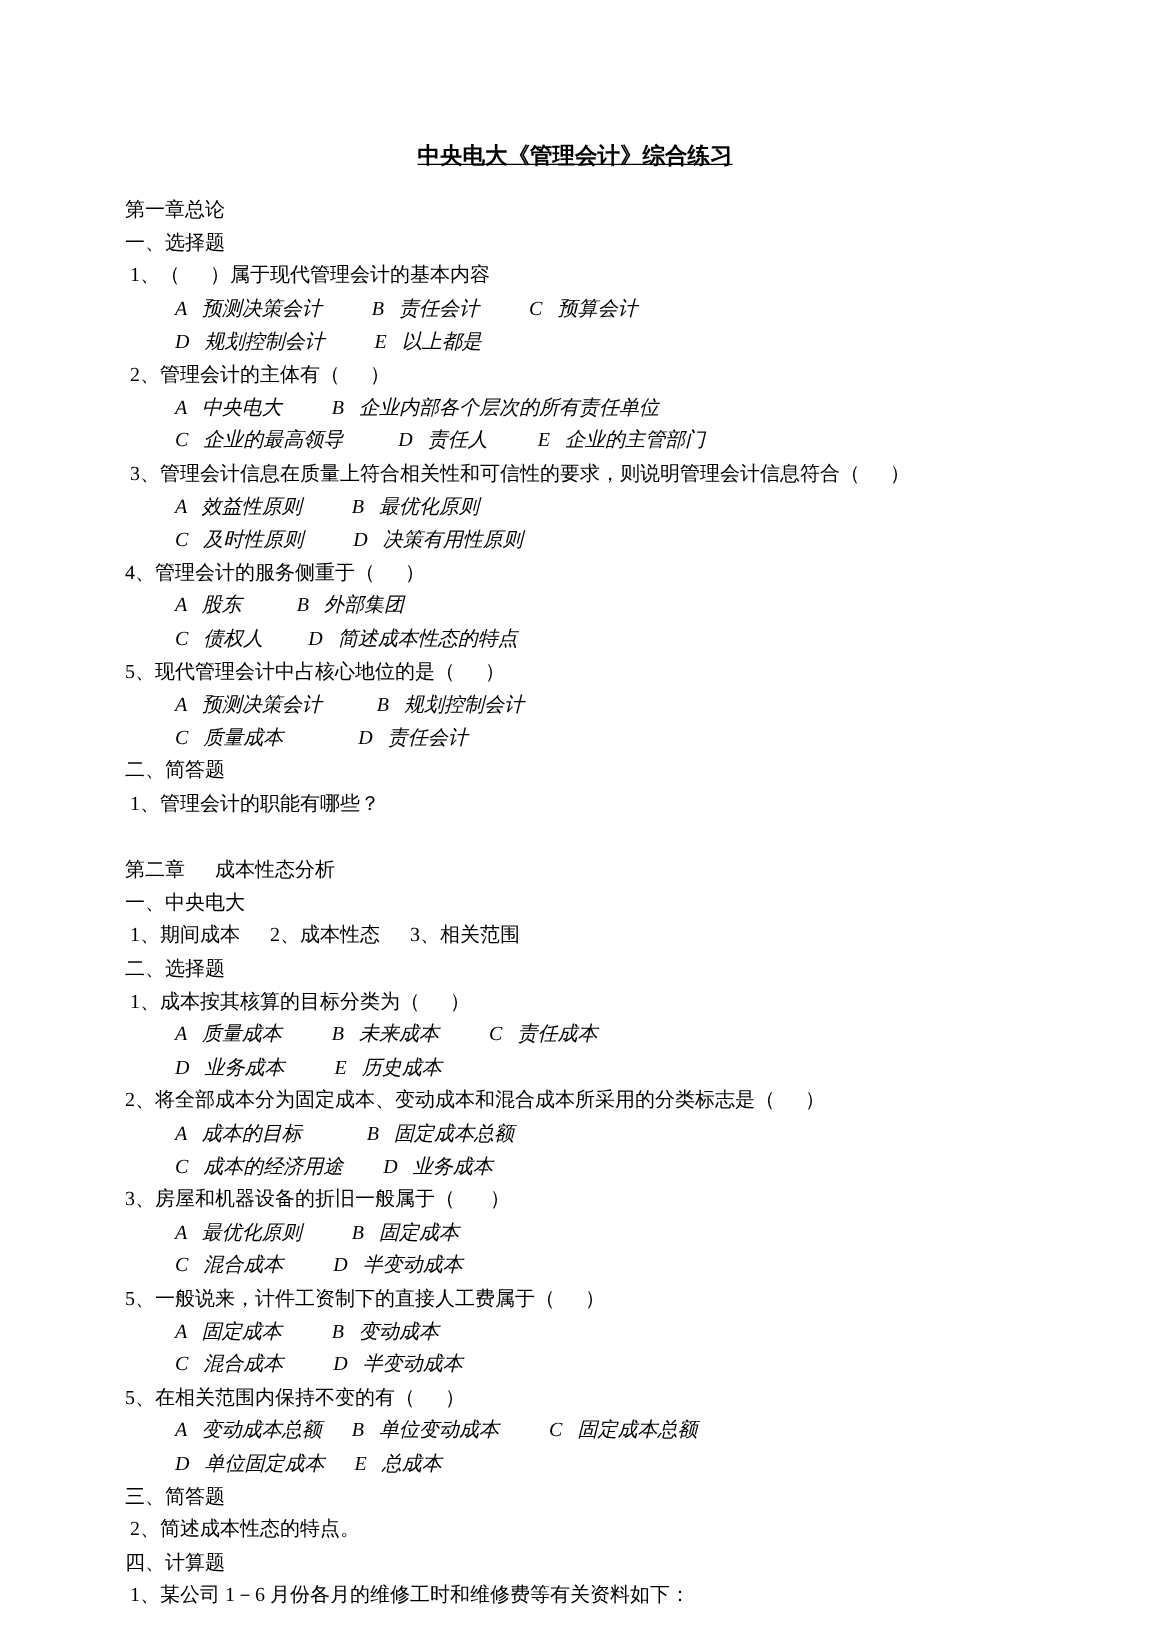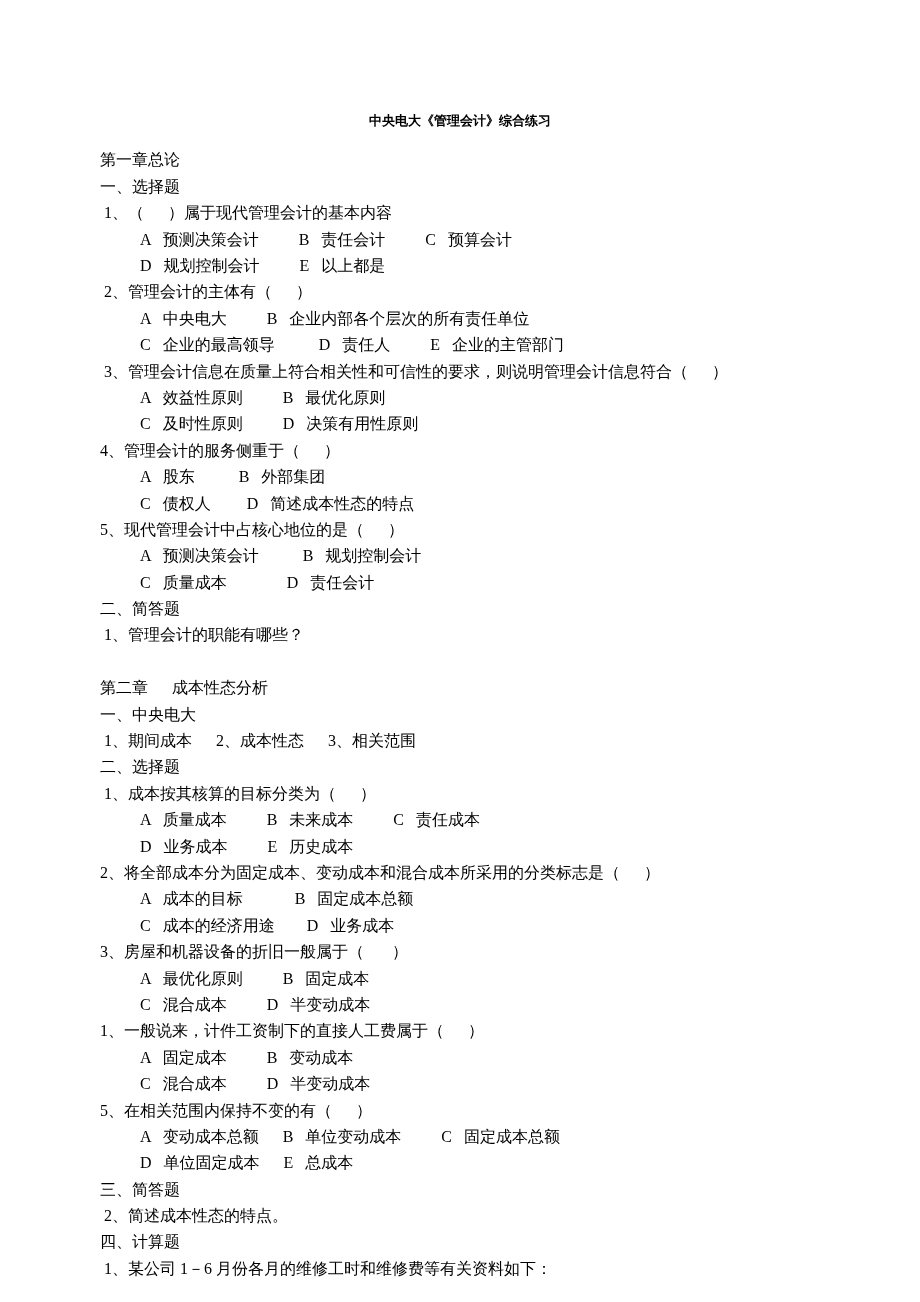--- a/index.html
+++ b/index.html
@@ -7,31 +7,33 @@
       font-size: 16px;
       line-height: 1.65;
       color: #000;
       background: #fff;
       margin: 0;
       padding: 110px 100px 40px 100px;
       width: 920px;
       box-sizing: border-box;
     }
     .title {
-      font-size: 13px;
+      font-size: 18px;
       font-weight: bold;
       text-align: center;
       margin-bottom: 16px;
+      text-decoration: underline;
     }
     .line {
       margin: 0;
       white-space: pre-wrap;
     }
     .options {
       padding-left: 2.5em;
+      font-style: italic;
     }
     .blank-line {
       height: 1.65em;
     }
   </style>
 </head>
 <body>
 
 <div class="title">中央电大《管理会计》综合练习</div>
 
@@ -74,21 +76,21 @@
 <div class="line options">D   业务成本          E   历史成本</div>
 
 <div class="line">2、将全部成本分为固定成本、变动成本和混合成本所采用的分类标志是（      ）</div>
 <div class="line options">A   成本的目标             B   固定成本总额</div>
 <div class="line options">C   成本的经济用途        D   业务成本</div>
 
 <div class="line">3、房屋和机器设备的折旧一般属于（       ）</div>
 <div class="line options">A   最优化原则          B   固定成本</div>
 <div class="line options">C   混合成本          D   半变动成本</div>
 
-<div class="line">1、一般说来，计件工资制下的直接人工费属于（      ）</div>
+<div class="line">5、一般说来，计件工资制下的直接人工费属于（      ）</div>
 <div class="line options">A   固定成本          B   变动成本</div>
 <div class="line options">C   混合成本          D   半变动成本</div>
 
 <div class="line">5、在相关范围内保持不变的有（      ）</div>
 <div class="line options">A   变动成本总额      B   单位变动成本          C   固定成本总额</div>
 <div class="line options">D   单位固定成本      E   总成本</div>
 
 <div class="line">三、简答题</div>
 <div class="line"> 2、简述成本性态的特点。</div>
 

